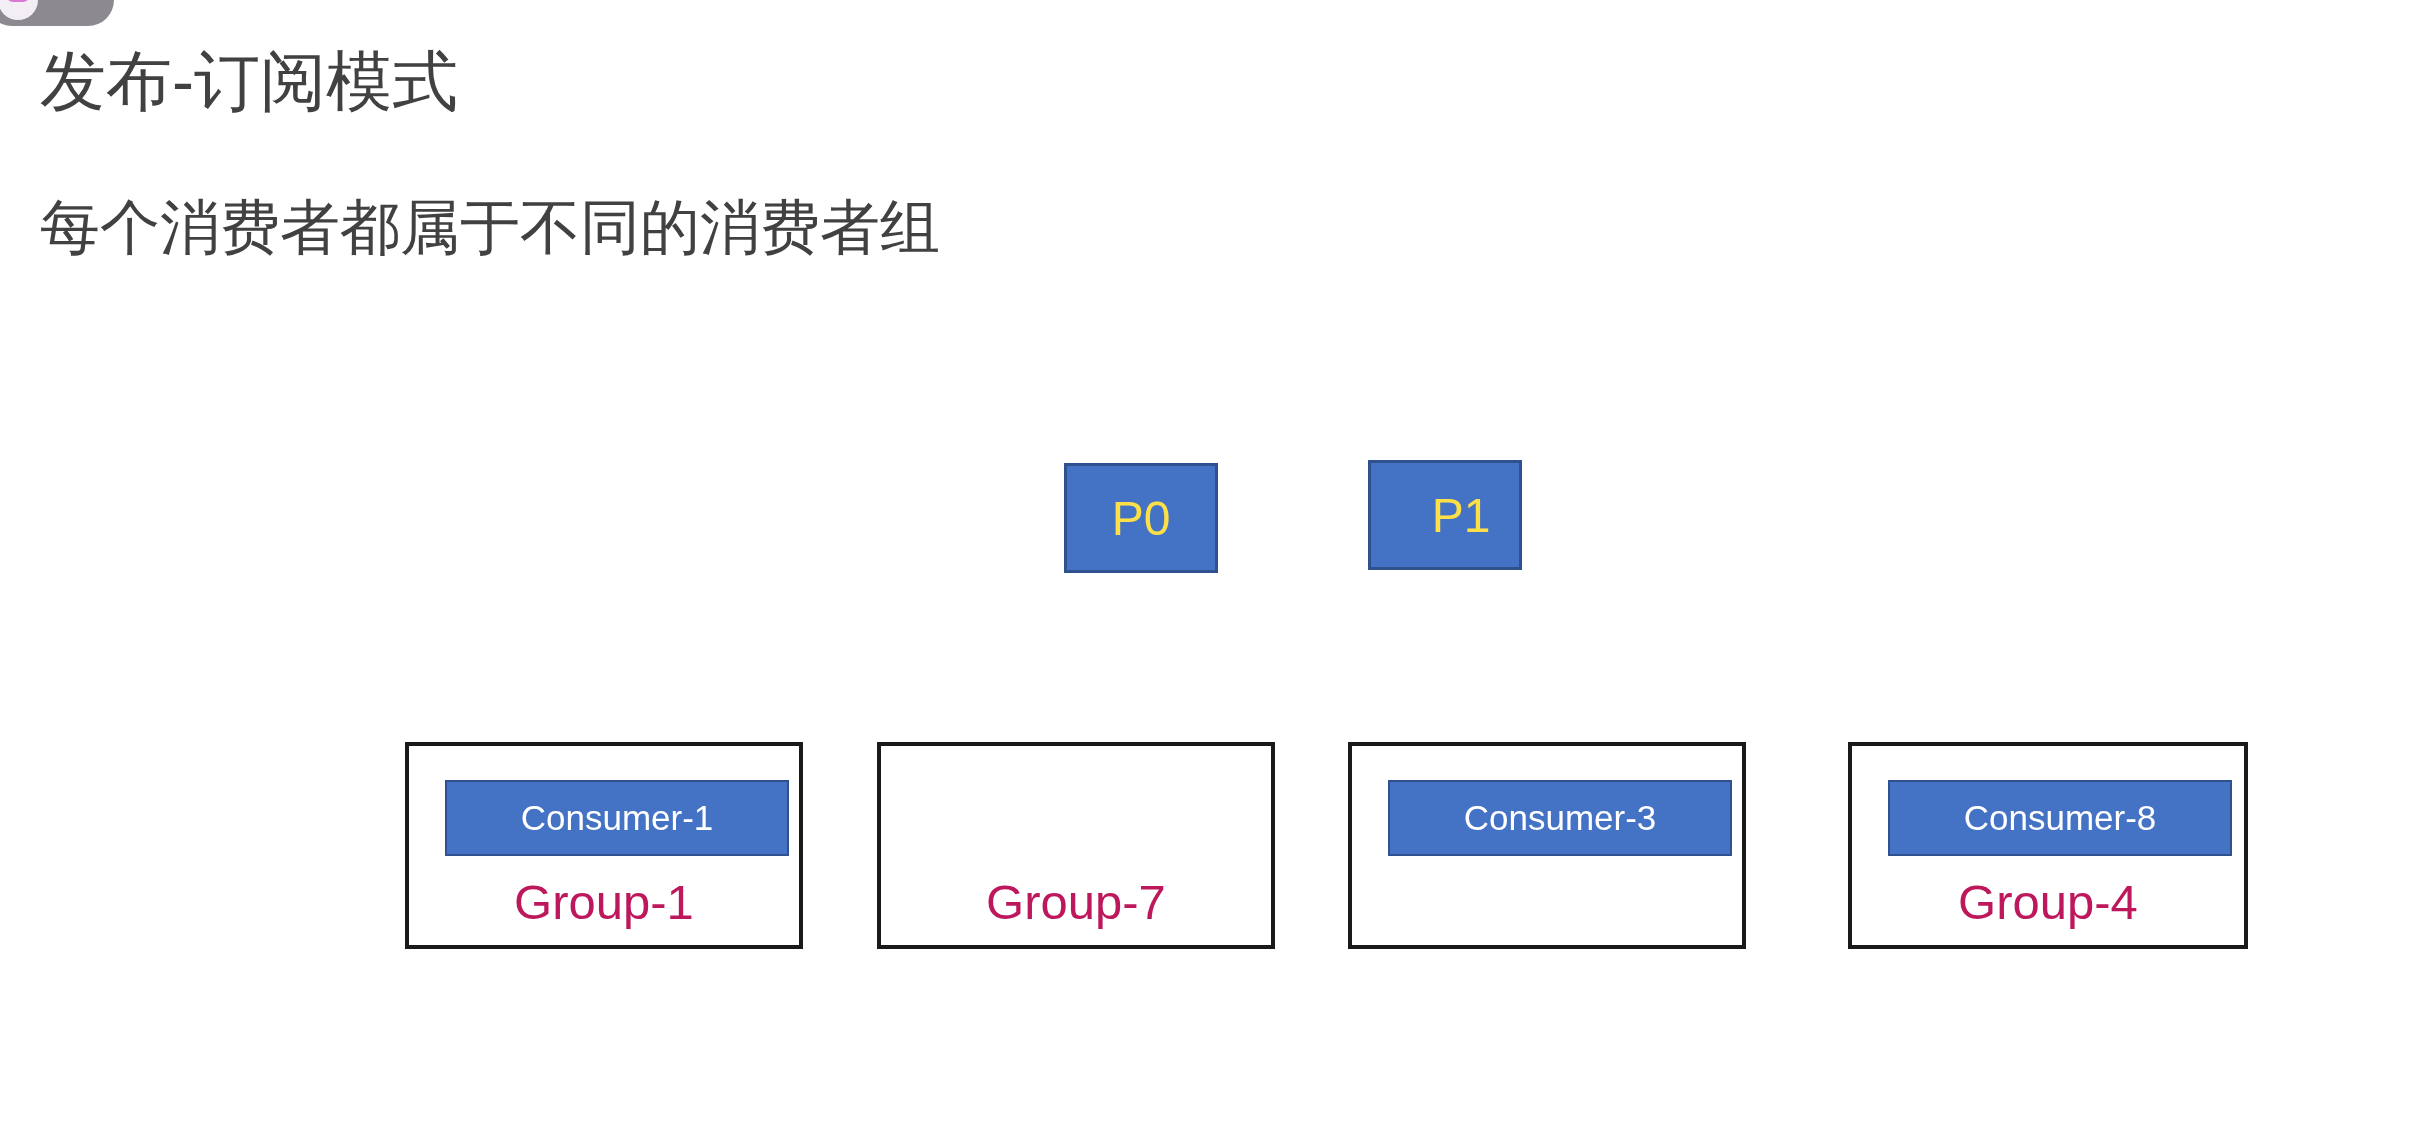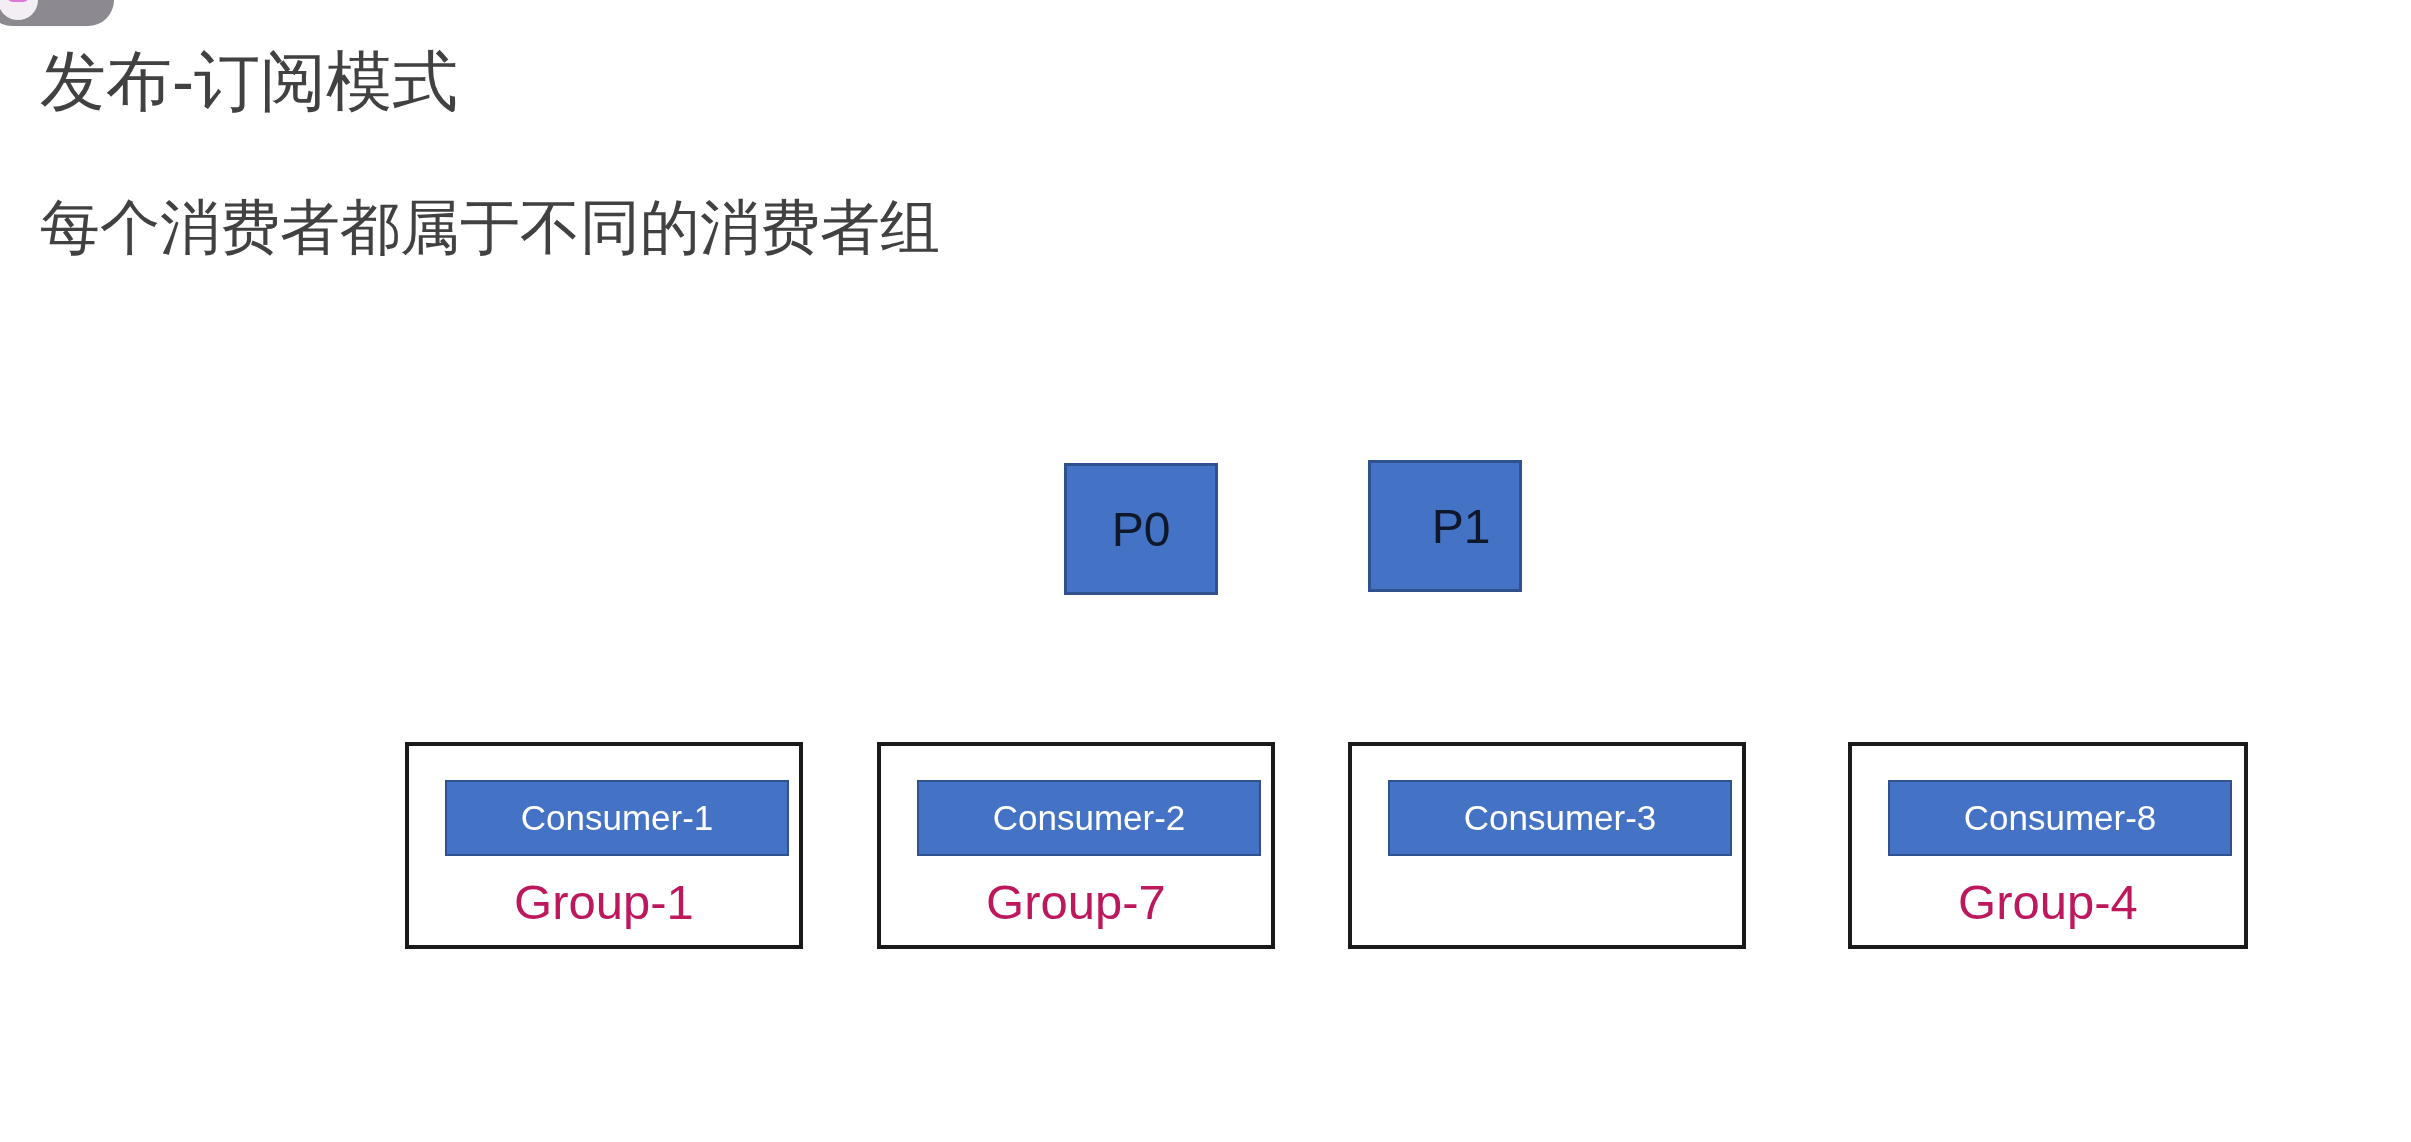--- a/index.html
+++ b/index.html
@@ -77,28 +77,28 @@
     line-height: 1;
     color: #414141;
     font-weight: 400;
     white-space: nowrap;
   }
 
   
   .partition {
     position: absolute;
     width: 154px;
-    height: 132px;
+    height: 110px;
     background: #4472c4;
     border: 3px solid #2f528f;
     box-sizing: border-box;
     display: flex;
     align-items: center;
     justify-content: center;
-    color: #0f172a;
+    color: #fde047;
     font-size: 48px;
     font-weight: 400;
   }
   #partition-p0 { left: 1064px; top: 463px; }
   #partition-p1 { left: 1368px; top: 460px; padding-left: 32px; }
 
   
   .group-box {
     position: absolute;
     top: 742px;
@@ -158,21 +158,20 @@
 
   <div class="partition" id="partition-p0">P0</div>
   <div class="partition" id="partition-p1">P1</div>
 
   <div class="group-box" id="group-box-1">
     <div class="consumer">Consumer-1</div>
     <div class="group-label">Group-1</div>
   </div>
 
   <div class="group-box" id="group-box-2">
-    <div class="consumer">Consumer-2</div>
     <div class="group-label">Group-7</div>
   </div>
 
   <div class="group-box" id="group-box-3">
     <div class="consumer">Consumer-3</div>
   </div>
 
   <div class="group-box" id="group-box-4">
     <div class="consumer">Consumer-8</div>
     <div class="group-label">Group-4</div>

